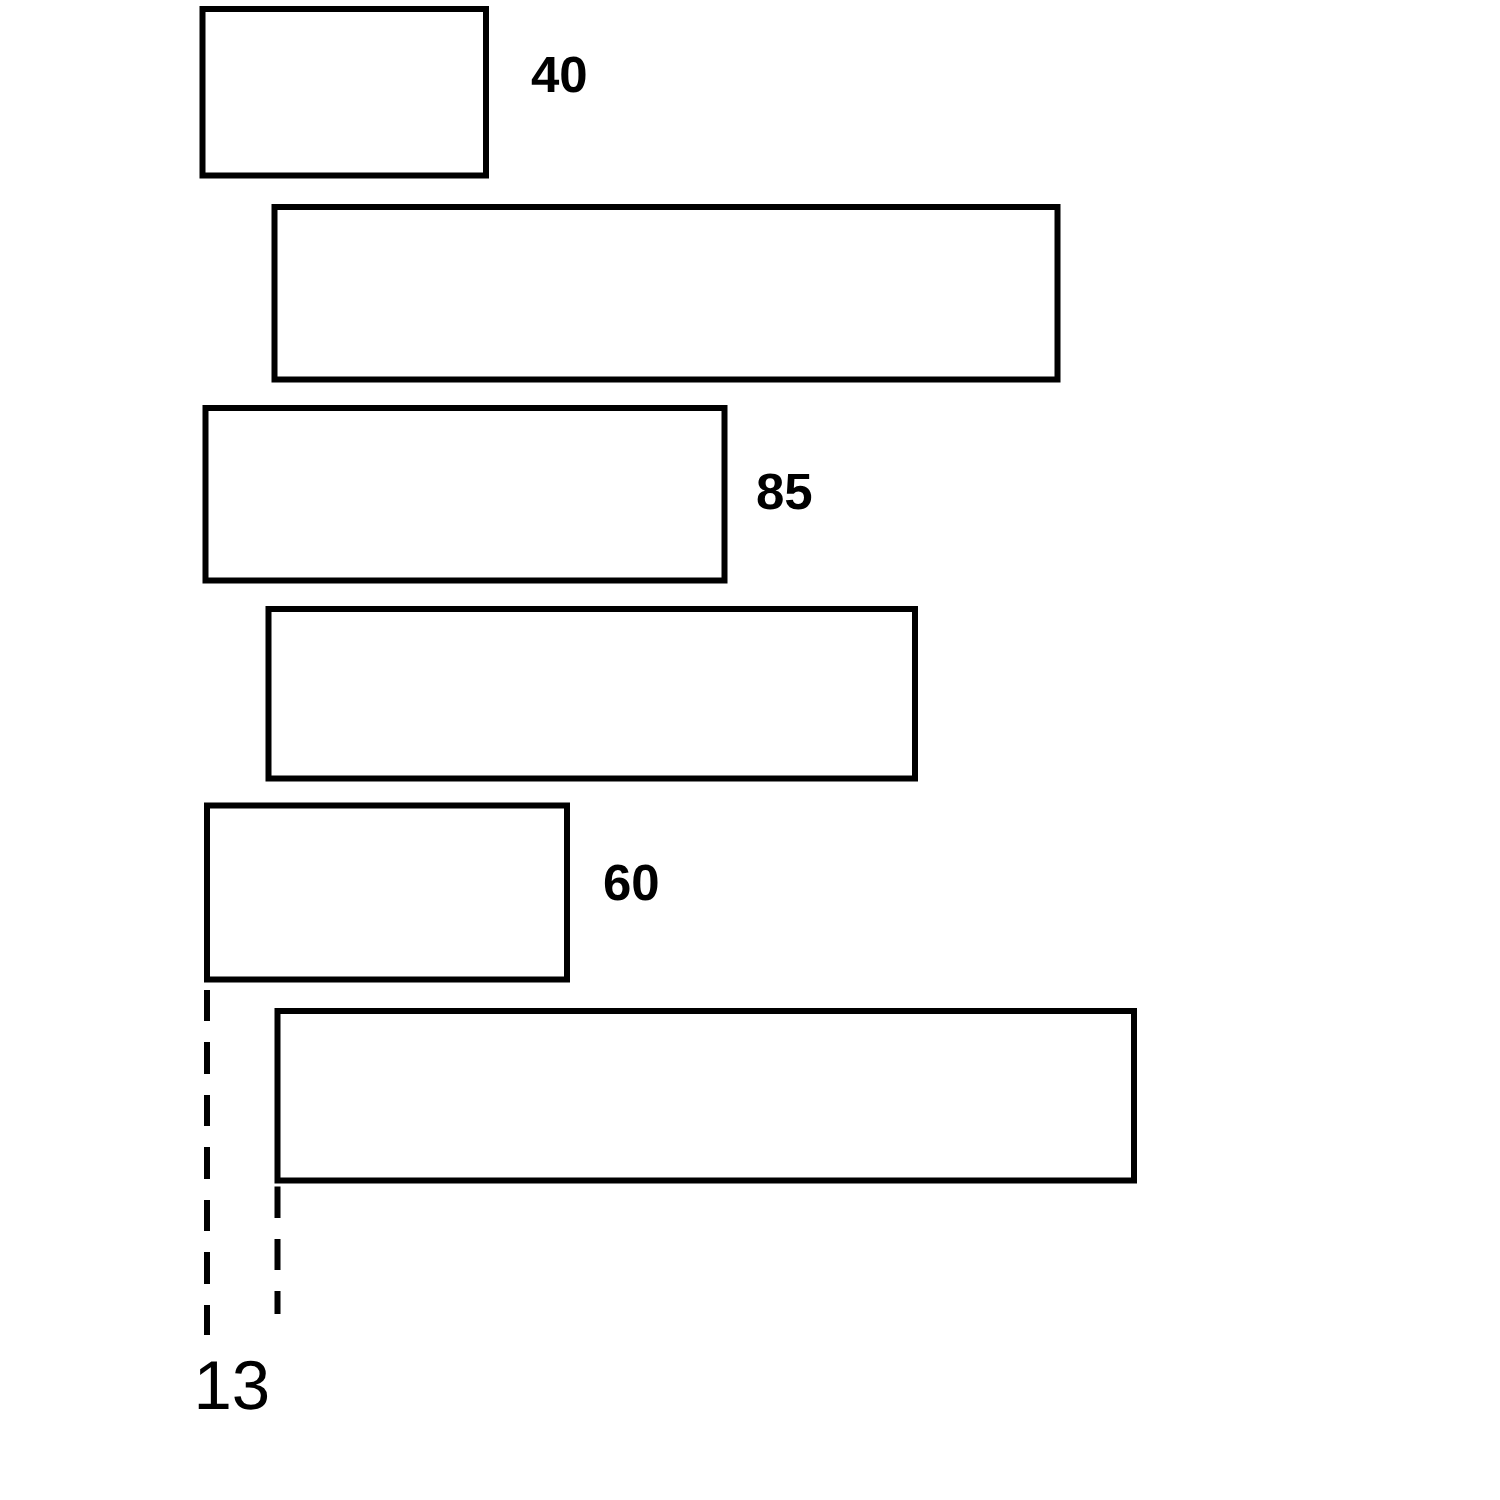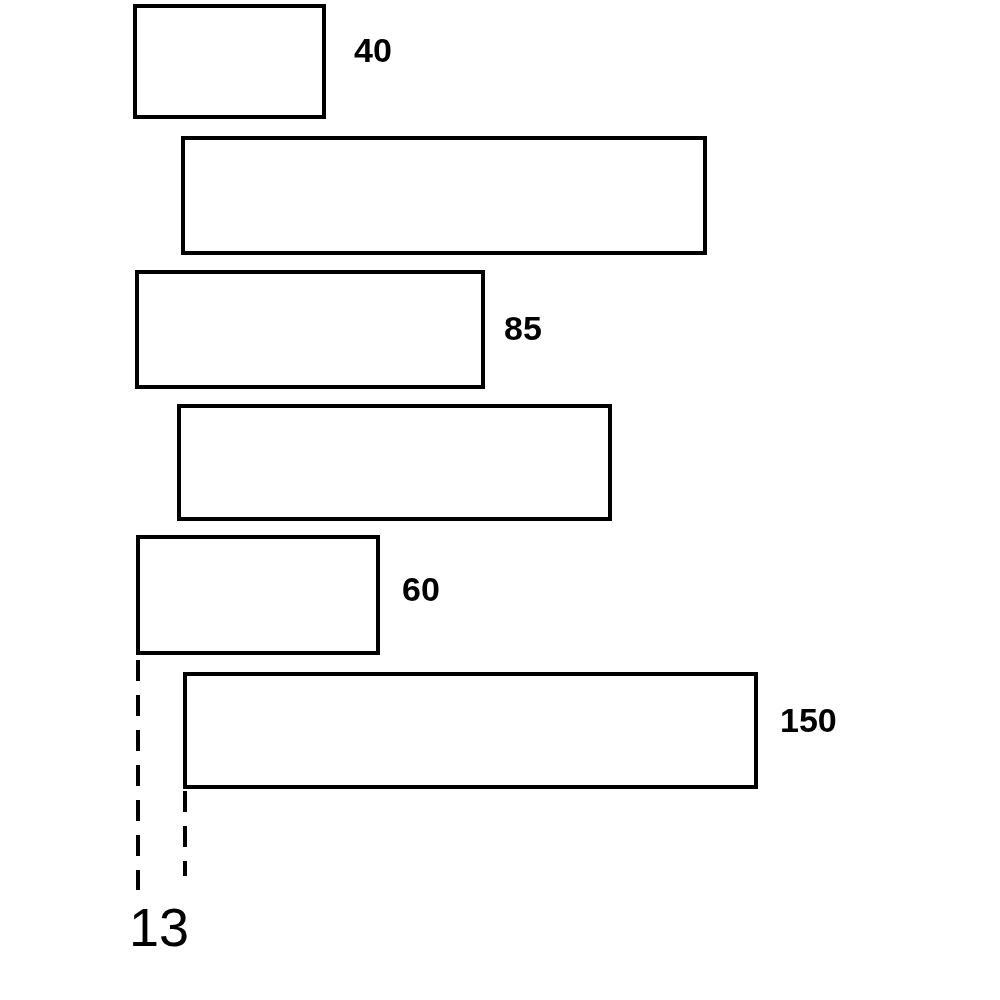--- a/index.html
+++ b/index.html
@@ -24,21 +24,21 @@
   }
   .value-label {
     position: absolute;
     font-size: 34px;
     font-weight: 700;
     line-height: 1;
     white-space: nowrap;
   }
   .offset-label {
     position: absolute;
-    font-size: 54px;
+    font-size: 46px;
     font-weight: 400;
     line-height: 1;
     white-space: nowrap;
   }
   .dashed-line {
     position: absolute;
     width: 4px;
     background: repeating-linear-gradient(180deg,
       #000000 0px, #000000 21px,
       transparent 21px, transparent 35px);
@@ -75,20 +75,19 @@
 
   <div class="strip strip-3"></div>
   <div class="value-label label-3">85</div>
 
   <div class="strip strip-4"></div>
 
   <div class="strip strip-5"></div>
   <div class="value-label label-5">60</div>
 
   <div class="strip strip-6"></div>
-  <div class="value-label label-6">150</div>
 
   <div class="dashed-line dash-left"></div>
   <div class="dashed-line dash-right"></div>
 
   <div class="offset-label label-offset">13</div>
 
 </div>
 
 </body></html>

